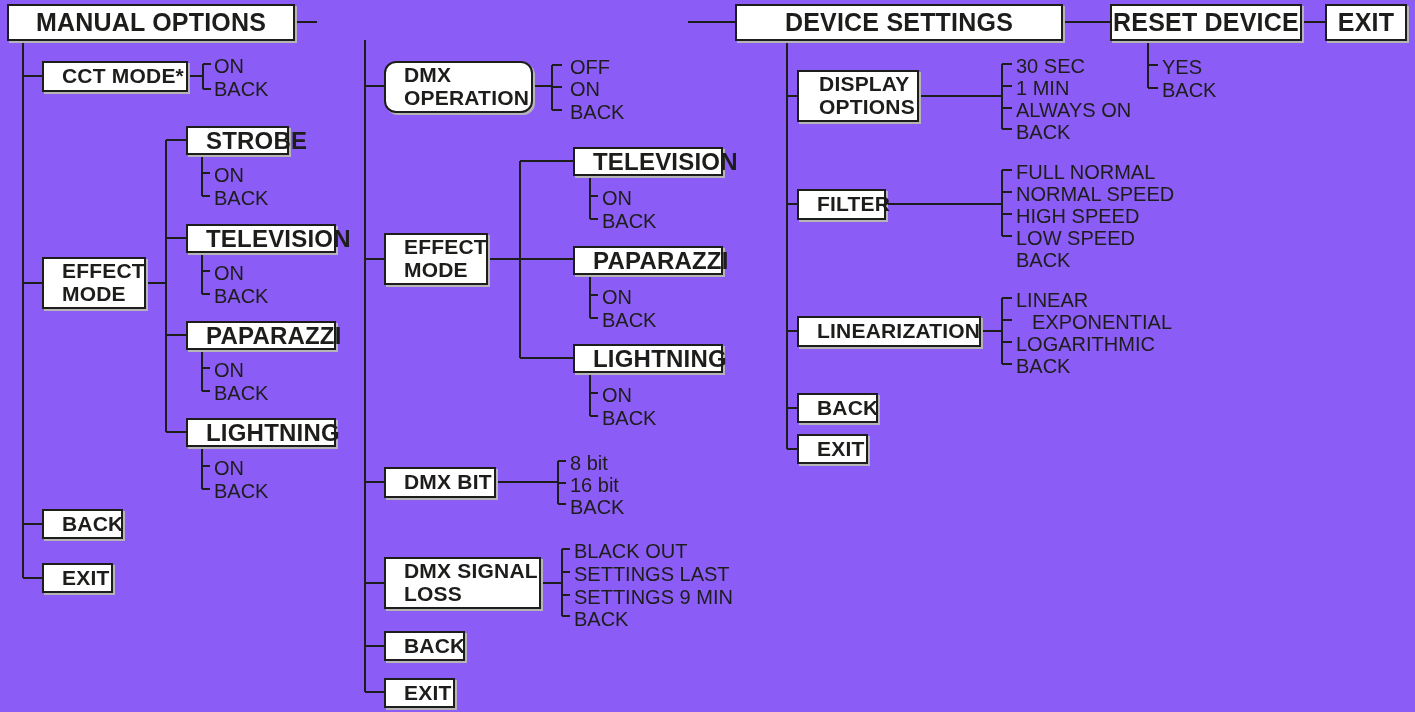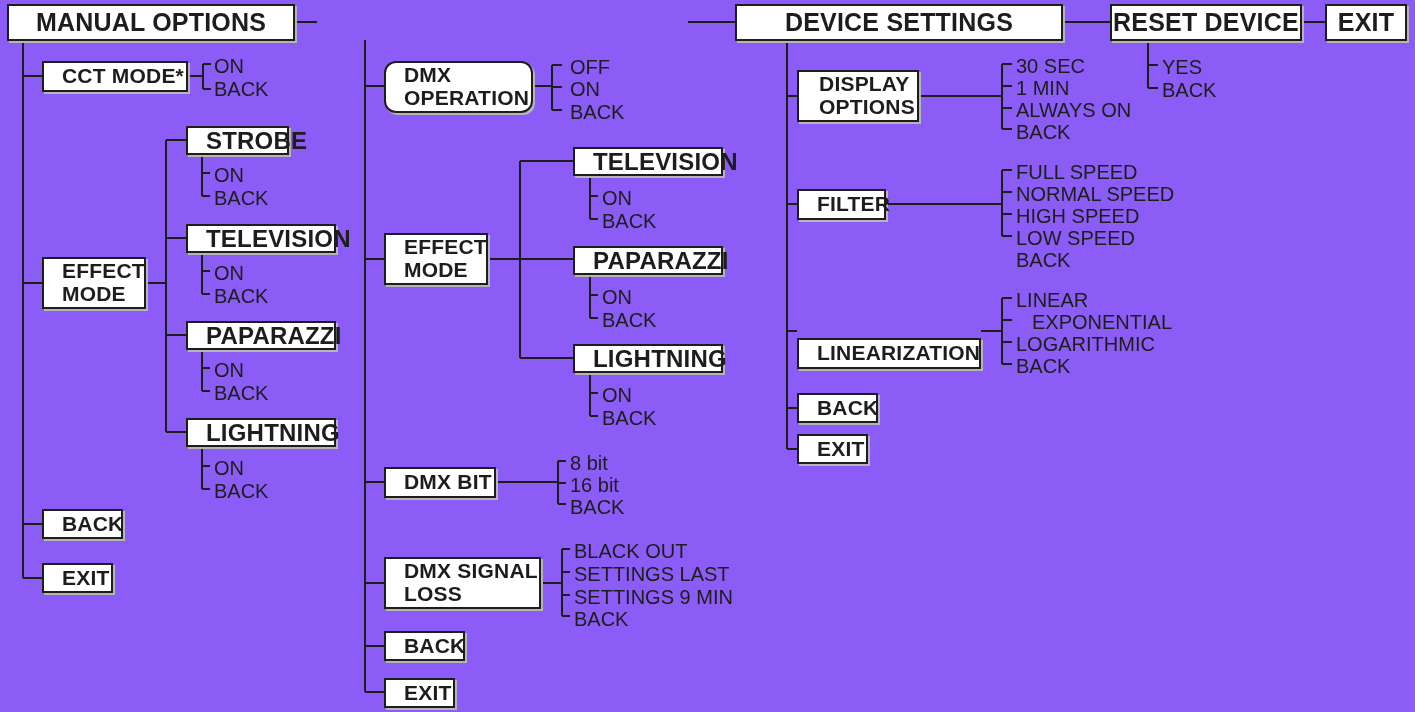--- a/index.html
+++ b/index.html
@@ -289,27 +289,27 @@
 OPTIONS</span>
   </div>
   <div class="leaf" style="left:1016px;top:56px;text-align:right;">30 SEC</div>
   <div class="leaf" style="left:1016px;top:78px;">1 MIN</div>
   <div class="leaf" style="left:1016px;top:100px;">ALWAYS ON</div>
   <div class="leaf" style="left:1016px;top:122px;">BACK</div>
 
   <div class="node lvl1" style="left:797px;top:189px;width:89px;height:31px;text-align:right;">
     <span>FILTER</span>
   </div>
-  <div class="leaf" style="left:1016px;top:162px;">FULL SPEED</div>
+  <div class="leaf" style="left:1016px;top:162px;">FULL NORMAL</div>
   <div class="leaf" style="left:1016px;top:184px;">NORMAL SPEED</div>
   <div class="leaf" style="left:1016px;top:206px;">HIGH SPEED</div>
   <div class="leaf" style="left:1016px;top:228px;">LOW SPEED</div>
   <div class="leaf" style="left:1016px;top:250px;">BACK</div>
 
-  <div class="node lvl1" style="left:797px;top:316px;width:184px;height:31px;margin-top:22px;">
+  <div class="node lvl1" style="left:797px;top:316px;width:184px;height:31px;">
     <span>LINEARIZATION</span>
   </div>
   <div class="leaf" style="left:1016px;top:290px;">LINEAR</div>
   <div class="leaf" style="left:1016px;top:312px;margin-left:16px;">EXPONENTIAL</div>
   <div class="leaf" style="left:1016px;top:334px;">LOGARITHMIC</div>
   <div class="leaf" style="left:1016px;top:356px;">BACK</div>
 
   <div class="node lvl1" style="left:797px;top:393px;width:81px;height:30px;">
     <span>BACK</span>
   </div>

